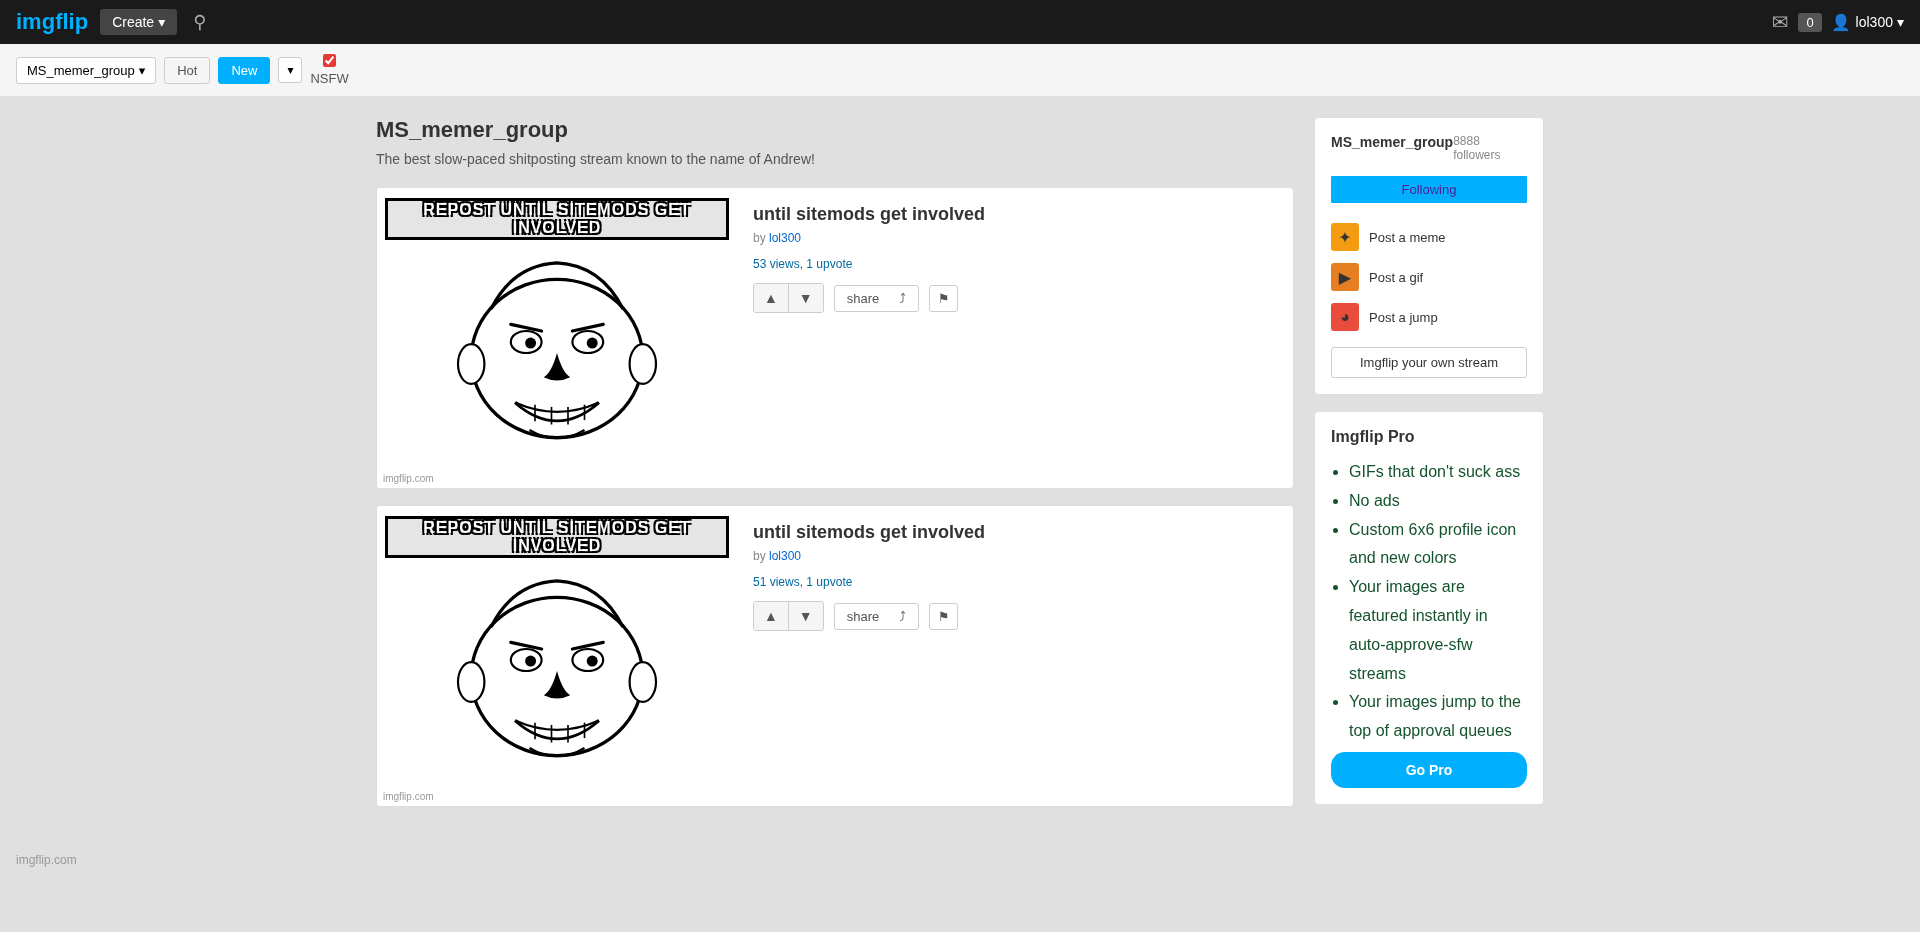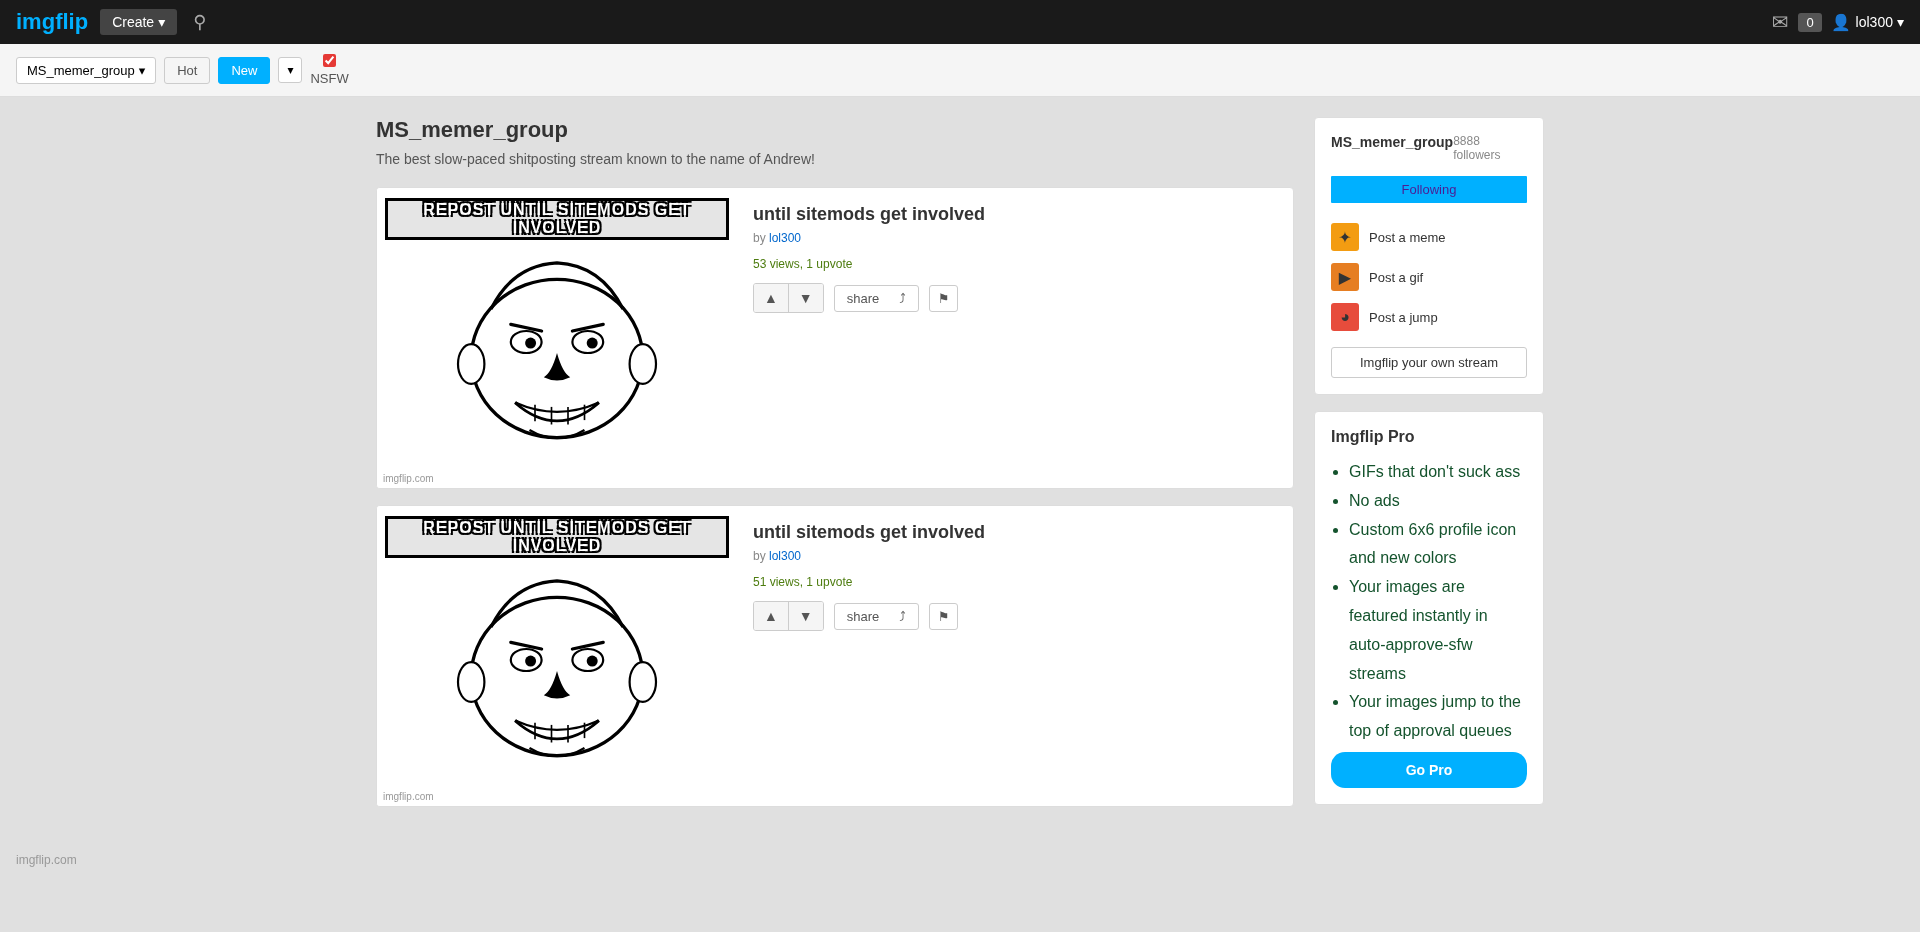--- a/index.html
+++ b/index.html
@@ -200,21 +200,21 @@
       margin-bottom: 6px;
     }
     .post-meta {
       font-size: 12px;
       color: #888;
       margin-bottom: 12px;
     }
     .post-meta a { color: #0066cc; text-decoration: none; }
     .post-stats {
       font-size: 12px;
-      color: #4d7c0f;
+      color: #0369a1;
       margin-bottom: 12px;
     }
     .post-actions {
       display: flex;
       align-items: center;
       gap: 10px;
     }
     .vote-btns {
       display: flex;
       border: 1px solid #ccc;

